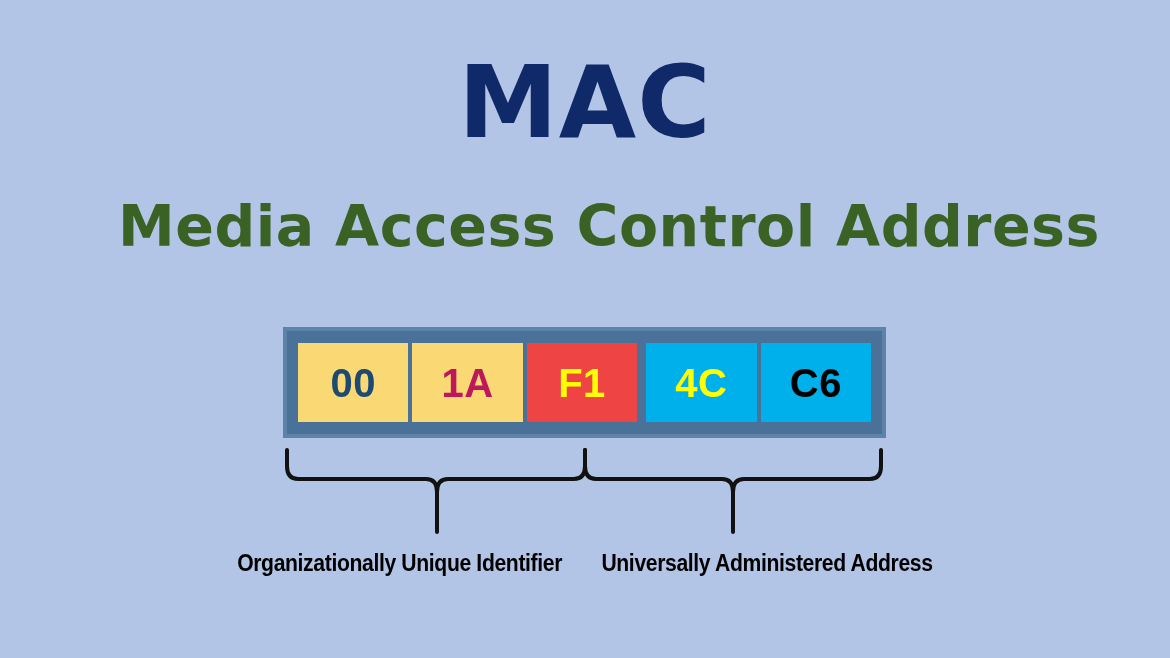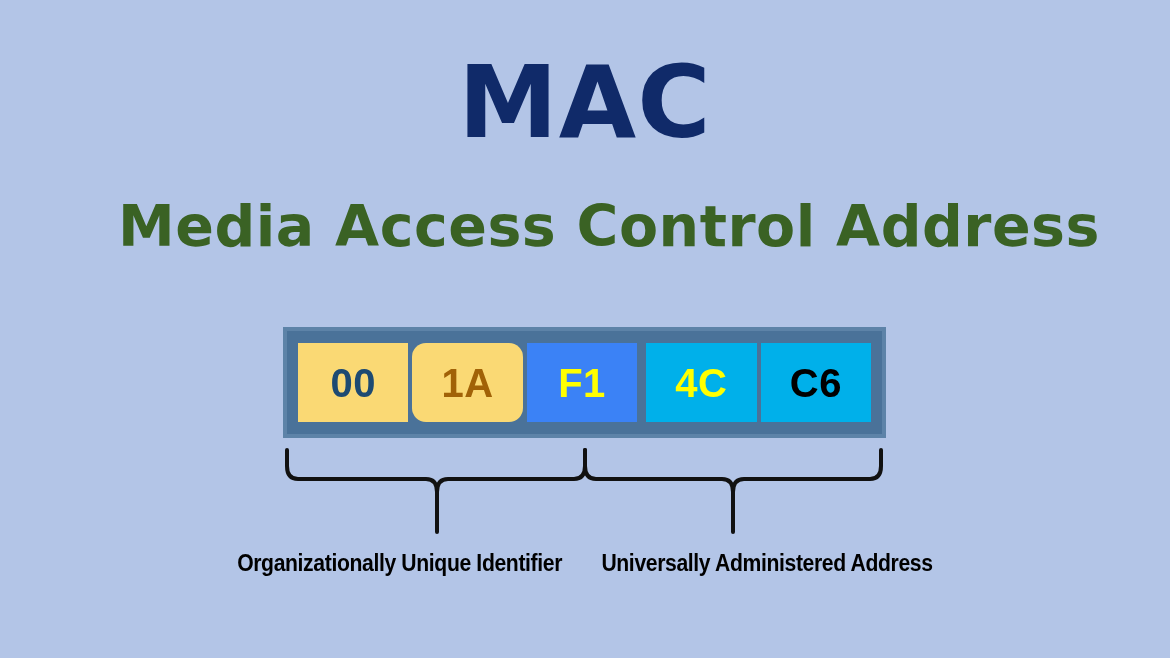--- a/index.html
+++ b/index.html
@@ -129,24 +129,24 @@
 <div class="stage">
 
   <div class="title-main" style="color: rgb(16, 42, 105); text-align: center;">MAC</div>
 
   <div class="title-sub" style="color: rgb(58, 98, 36);">Media Access Control Address</div>
 
   <div class="mac-strip" style="background: rgb(74, 114, 153); border-color: rgb(93, 131, 168);">
     <div class="octet oui" style="background: rgb(250, 217, 116); color: rgb(29, 74, 114);">
       <span>00</span>
     </div>
-    <div class="octet oui" style="background: rgb(250, 217, 116); color: #a16207; border-radius: 14px;">
+    <div class="octet oui" style="background: rgb(250, 217, 116); color: #be185d;">
       <span>1A</span>
     </div>
-    <div class="octet uaa" style="background: #3b82f6; color: rgb(255, 255, 0);">
+    <div class="octet uaa" style="background: #ef4444; color: rgb(255, 255, 0);">
       <span>F1</span>
     </div>
     <div class="octet uaa" style="background: rgb(0, 176, 234); color: rgb(255, 255, 0); margin-left: 7px;">
       <span>4C</span>
     </div>
     <div class="octet uaa" style="background: rgb(0, 176, 234); color: #000000;">
       <span>C6</span>
     </div>
   </div>
 

